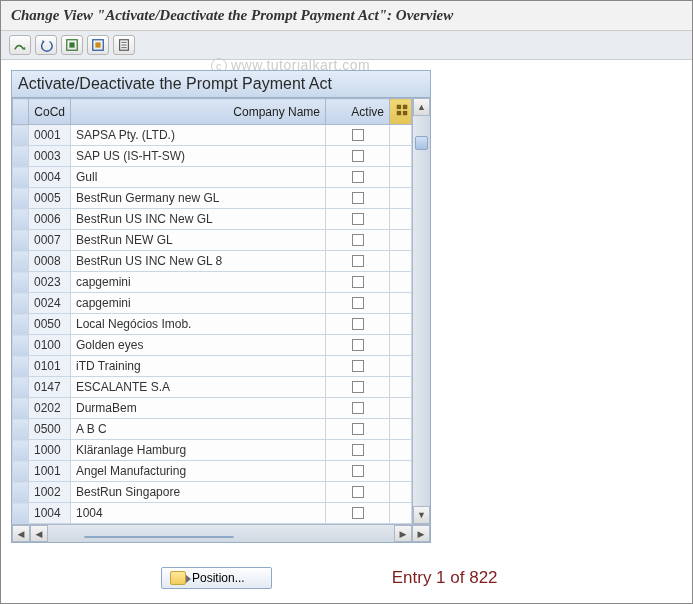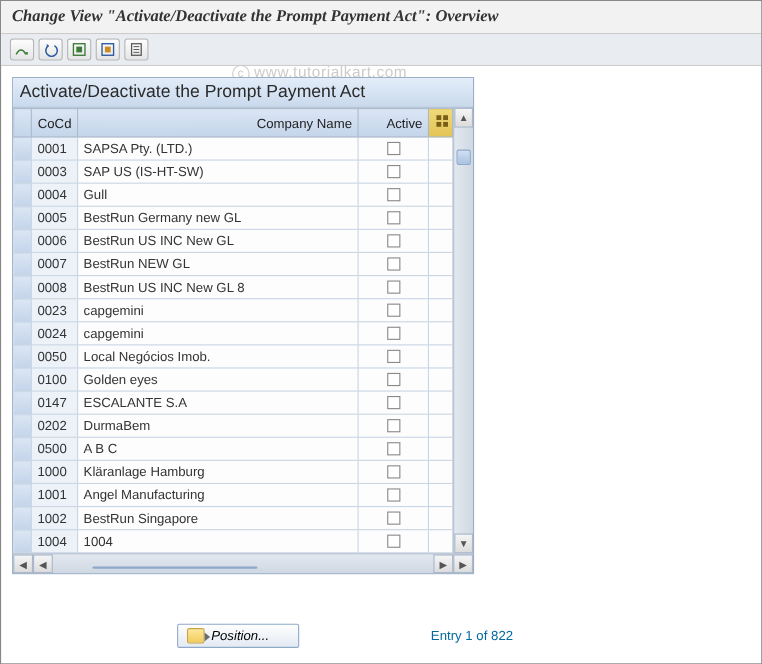--- a/index.html
+++ b/index.html
@@ -133,25 +133,25 @@
       display: flex;
       align-items: center;
       gap: 120px;
     }
     .pos-btn {
       border:1px solid #8ea9c8;
       background:linear-gradient(#fefefe,#e3eaf3);
       padding: 3px 26px 3px 8px;
       border-radius:2px;
       cursor:pointer;
-      display:flex;align-items:center;gap:6px;font-style:italic;
+      display:flex;align-items:center;gap:6px;
     }
     .pos-btn .ico{width:16px;height:14px;border:1px solid #c7a53b;background:linear-gradient(#ffe79a,#f2cd5e);border-radius:2px;position:relative;}
     .pos-btn .ico::after{content:"";position:absolute;right:-6px;top:3px;width:0;height:0;border-left:5px solid #6b6b6b;border-top:4px solid transparent;border-bottom:4px solid transparent;}
-    .entry-info { font-size:12px;color:#0369a1;}
+    .entry-info { font-size:17px;color:#7f1d1d;}
   </style>
 </head>
 <body>
 
 <div class="header">
   <div class="header-title">Change View "Activate/Deactivate the Prompt Payment Act": Overview</div>
   <div class="watermark"><span class="c">c</span><span>www.tutorialkart.com</span></div>
 </div>
 
 <div class="toolbar">
@@ -306,20 +306,29 @@
                 <td class="rowsel"></td>
                 <td class="cocd">0100</td>
                 <td>Golden eyes</td>
                 <td>
                   <span class="chk"></span>
                 </td>
                 <td></td>
               </tr>
               <tr>
                 <td class="rowsel"></td>
+                <td class="cocd">0101</td>
+                <td>iTD Training</td>
+                <td>
+                  <span class="chk"></span>
+                </td>
+                <td></td>
+              </tr>
+              <tr>
+                <td class="rowsel"></td>
                 <td class="cocd">0147</td>
                 <td>ESCALANTE S.A</td>
                 <td>
                   <span class="chk"></span>
                 </td>
                 <td></td>
               </tr>
               <tr>
                 <td class="rowsel"></td>
                 <td class="cocd">0202</td>

